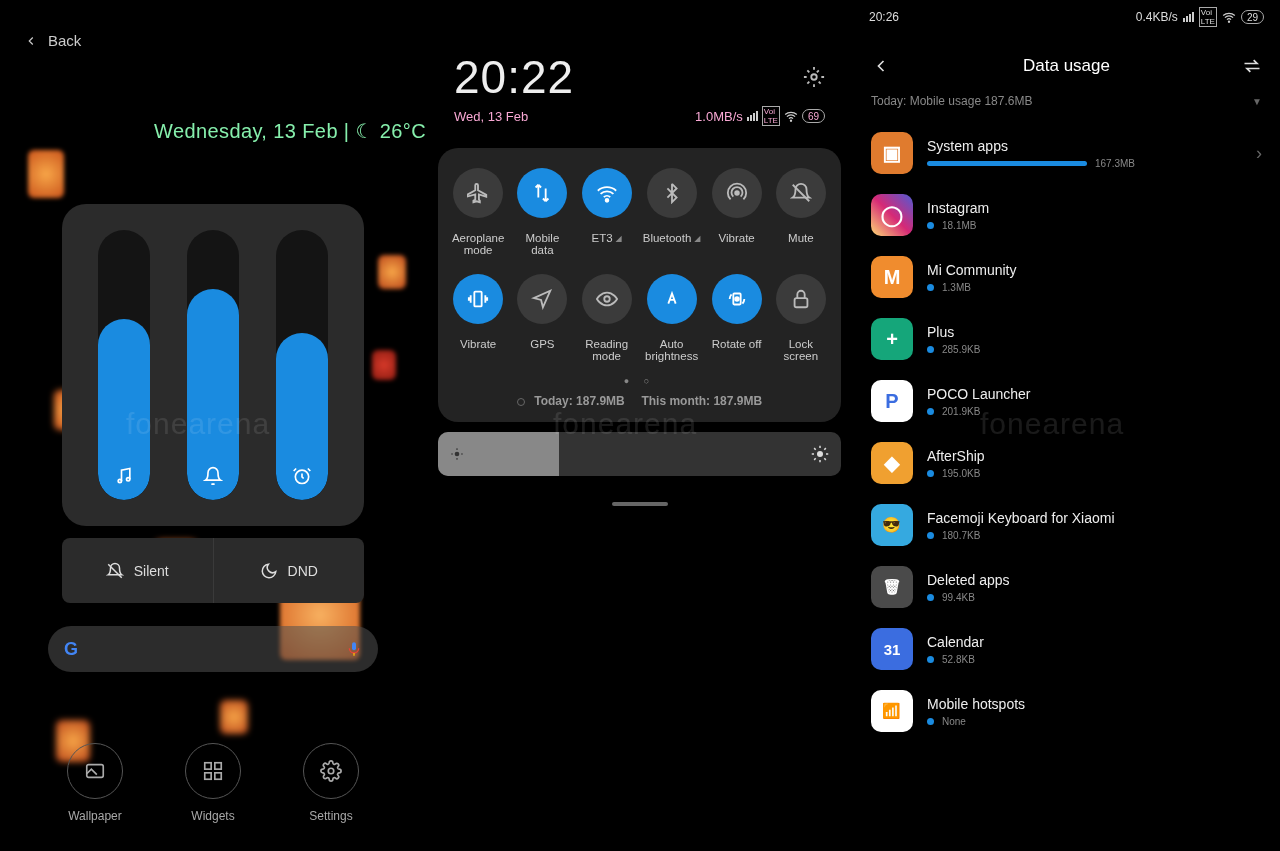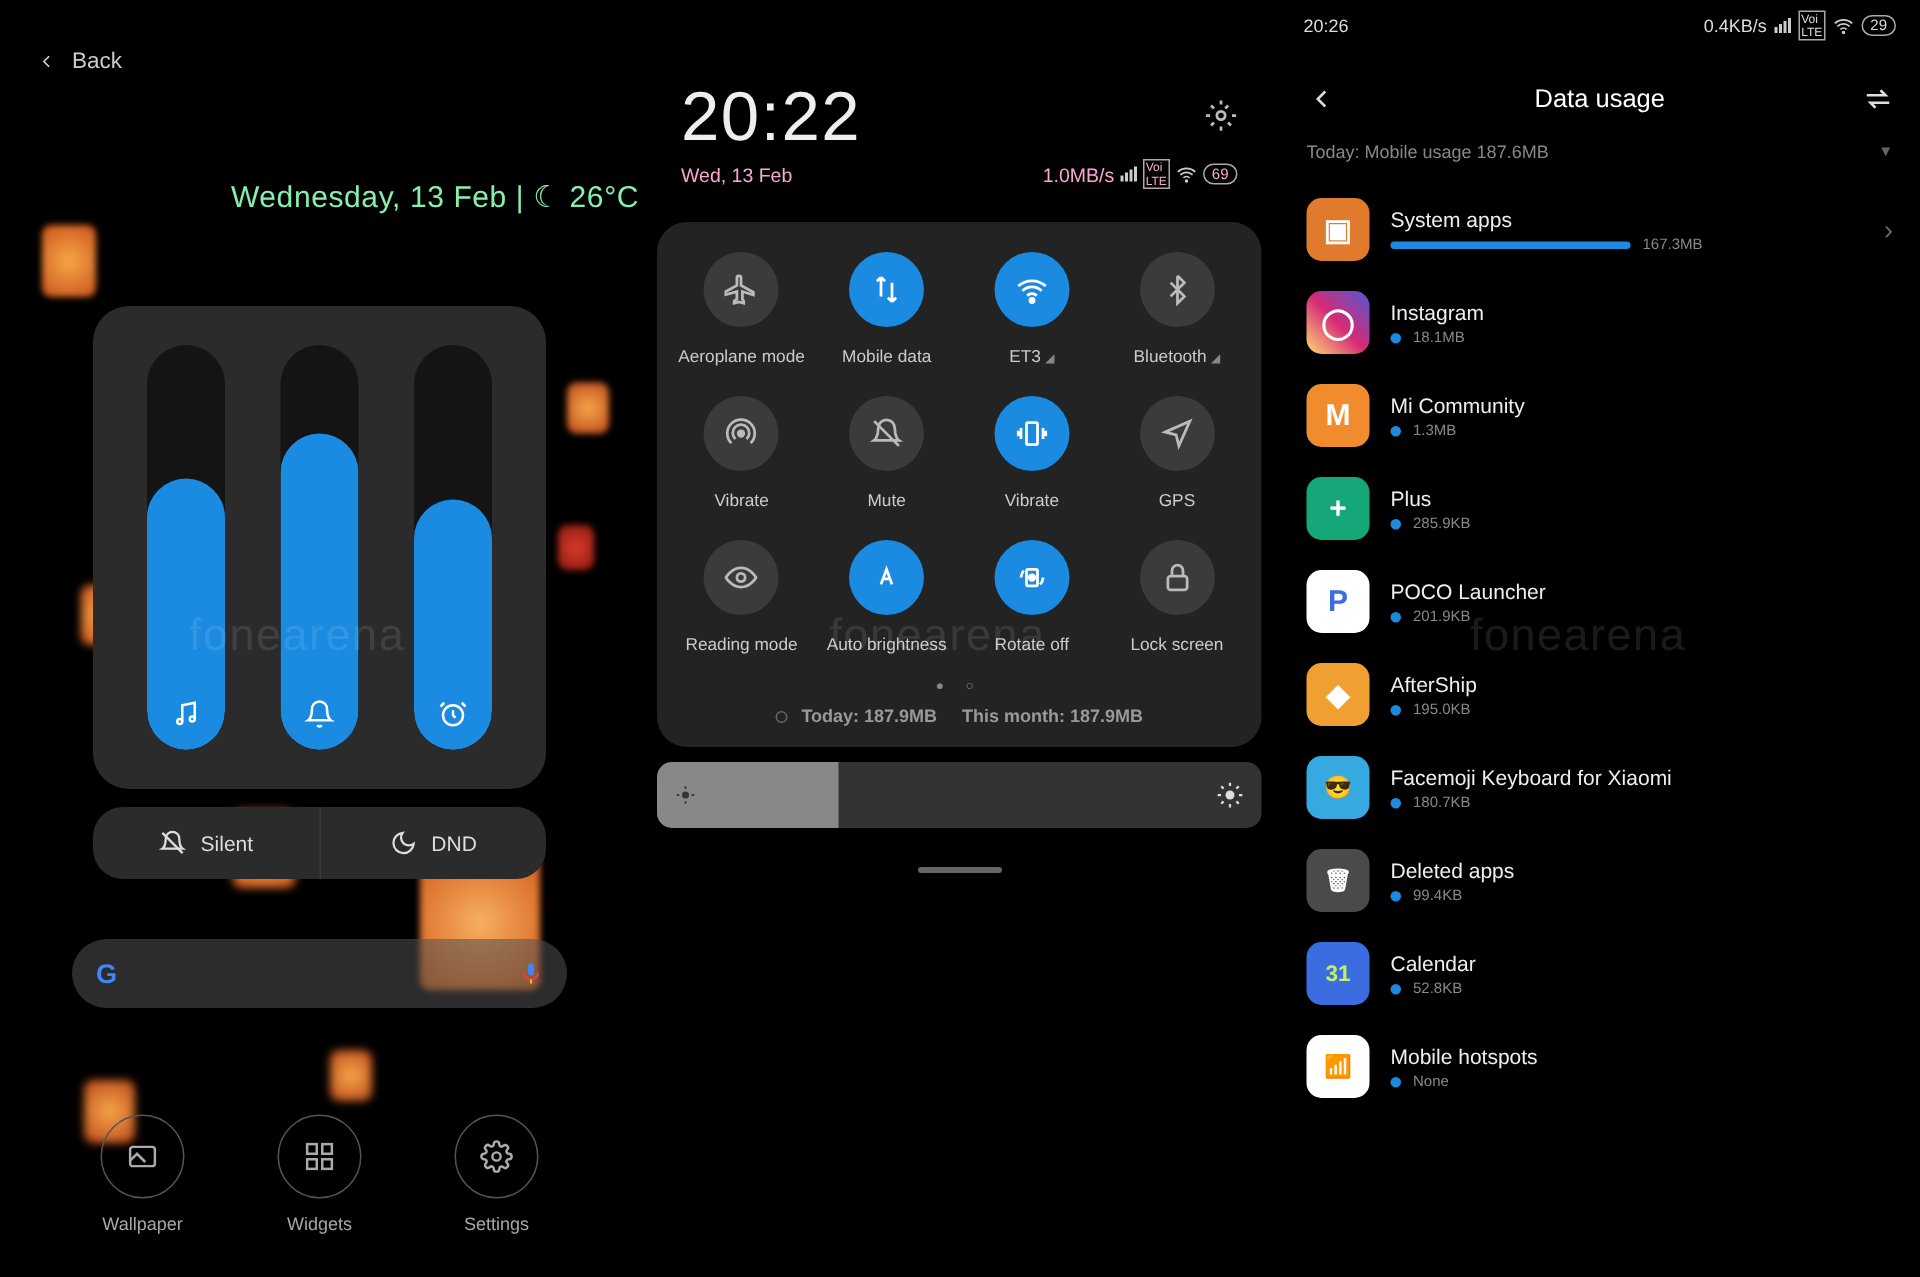--- a/index.html
+++ b/index.html
@@ -11,38 +11,38 @@
 
 
 .p1-top { display: flex; align-items: center; gap: 10px; padding: 32px 24px 0; font-size: 15px; color: #ccc; }
 .p1-top svg { width: 14px; height: 14px; }
 .p1-weather { margin-top: 70px; text-align: right; font-size: 20px; color: #86efac; letter-spacing: 0.4px; }
 .lantern { position: absolute; border-radius: 6px; }
 .volume-card { position: absolute; left: 62px; top: 204px; width: 302px; height: 322px; background: #2b2b2b; border-radius: 24px; display: flex; justify-content: space-around; align-items: center; padding: 22px 18px; }
 .slider { width: 52px; height: 270px; background: #141414; border-radius: 26px; position: relative; overflow: hidden; }
 .slider-fill { position: absolute; bottom: 0; left: 0; right: 0; background: #1a8be0; border-radius: 26px; display: flex; align-items: flex-end; justify-content: center; padding-bottom: 14px; }
 .slider-icon { color: #fff; font-size: 18px; }
-.mode-row { position: absolute; left: 62px; top: 538px; width: 302px; height: 48px; background: #2b2b2b; border-radius: 20px; display: flex; }
+.mode-row { position: absolute; left: 62px; top: 538px; width: 302px; height: 65px; background: #2b2b2b; border-radius: 8px; display: flex; }
 .mode-btn { flex: 1; display: flex; align-items: center; justify-content: center; gap: 10px; font-size: 14px; color: #ddd; }
 .mode-btn:first-child { border-right: 1px solid #3a3a3a; }
 .search-bar { position: absolute; left: 48px; top: 626px; width: 330px; height: 46px; background: rgba(80,80,80,0.55); border-radius: 23px; display: flex; align-items: center; padding: 0 16px; justify-content: space-between; }
 .g-logo { font-weight: 700; font-size: 18px; }
 .g-logo .b{color:#4285f4}
 .dock { position: absolute; bottom: 28px; left: 0; right: 0; display: flex; justify-content: space-around; padding: 0 36px; }
 .dock-item { text-align: center; color: #a8a8a8; font-size: 12px; }
 .dock-circle { width: 56px; height: 56px; border: 1px solid #555; border-radius: 50%; margin: 0 auto 10px; display: flex; align-items: center; justify-content: center; color: #aaa; }
 
 
 .p2-header { padding: 50px 28px 8px; }
 .p2-time-row { display: flex; justify-content: space-between; align-items: center; }
 .p2-time { font-size: 46px; font-weight: 200; color: #eee; letter-spacing: 1px; }
 .p2-status { display: flex; justify-content: space-between; align-items: center; font-size: 13px; color: #f9a8d4; margin-top: 2px; }
 .p2-icons { display: flex; align-items: center; gap: 4px; }
 .qs-card { margin: 14px 12px 0; background: #232323; border-radius: 20px; padding: 20px 12px 14px; }
-.qs-grid { display: grid; grid-template-columns: repeat(4, 1fr); gap: 18px 8px; }
+.qs-grid { display: grid; grid-template-columns: repeat(6, 1fr); gap: 18px 8px; }
 .qs-tile { text-align: center; }
 .qs-circle { width: 50px; height: 50px; border-radius: 50%; margin: 0 auto 10px; display: flex; align-items: center; justify-content: center; }
 .qs-on { background: #1a8be0; color: #fff; }
 .qs-off { background: #3b3b3b; color: #bbb; }
 .qs-label { font-size: 11.5px; color: #ccc; display: inline-flex; align-items: center; gap: 3px; }
 .qs-tri { font-size: 8px; color: #888; }
 .qs-dots { text-align: center; margin: 14px 0 8px; color: #888; font-size: 9px; letter-spacing: 6px; }
 .qs-usage { text-align: center; font-size: 12px; color: #999; font-weight: bold; }
 .brightness { margin: 10px 12px 0; height: 44px; background: #333; border-radius: 10px; position: relative; display: flex; align-items: center; }
 .brightness-fill { position: absolute; left: 0; top: 0; bottom: 0; width: 30%; background: #888; border-radius: 10px 0 0 10px; display: flex; align-items: center; padding-left: 12px; }
@@ -444,21 +444,21 @@
     <div class="app-icon" style="background:#4a4a4a;color:#fff;font-size:15px;font-weight:600">🗑</div>
     <div class="app-info">
       <div class="app-name">Deleted apps</div>
       <div class="app-bar-line">
             <span class="app-dot"></span>
             <span class="app-size">99.4KB</span>
           </div>
     </div>
     </div>
       <div class="app-row">
-    <div class="app-icon" style="background:#3b6de0;color:#bef264;font-size:15px;font-weight:600">31</div>
+    <div class="app-icon" style="background:#3b6de0;color:#ffffff;font-size:15px;font-weight:600">31</div>
     <div class="app-info">
       <div class="app-name">Calendar</div>
       <div class="app-bar-line">
             <span class="app-dot"></span>
             <span class="app-size">52.8KB</span>
           </div>
     </div>
     </div>
       <div class="app-row">
     <div class="app-icon" style="background:#fff;color:#f0a030;font-size:15px;font-weight:600">📶</div>

